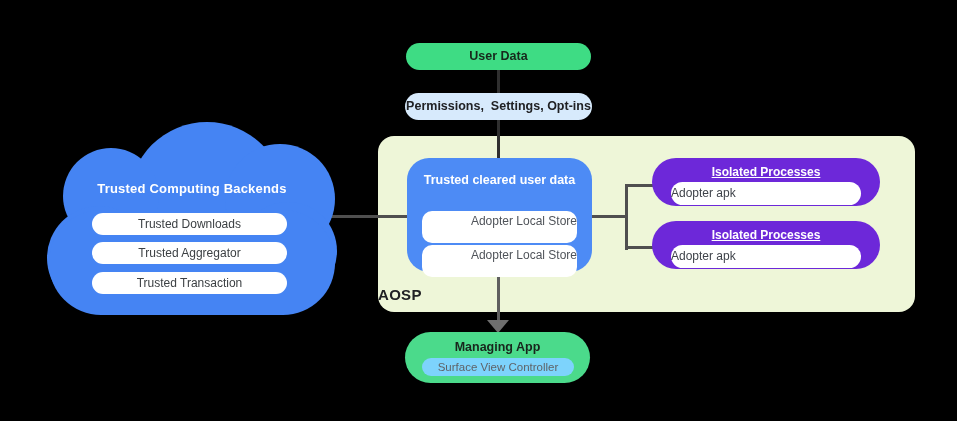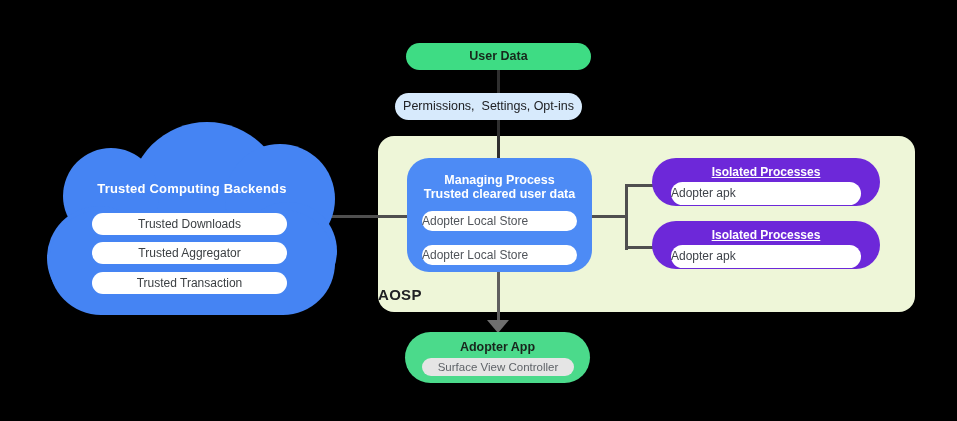--- a/index.html
+++ b/index.html
@@ -33,23 +33,23 @@
   }
 
   
   .pill-user-data {
     left: 406px; top: 43px; width: 185px; height: 27px;
     background: #3edc84; border-radius: 14px;
     color: #17281c; font-weight: bold; font-size: 12.5px;
     line-height: 27px; text-align: center; z-index: 2;
   }
   .pill-permissions {
-    left: 395px; top: 93px; width: 187px; height: 27px;
+    left: 405px; top: 93px; width: 187px; height: 27px;
     background: #d7eafc; border-radius: 14px;
-    color: #202124; font-weight: normal; font-size: 12.5px;
+    color: #202124; font-weight: bold; font-size: 12.5px;
     line-height: 27px; text-align: center; white-space: pre; z-index: 2;
   }
 
   
   .aosp-box {
     left: 378px; top: 136px; width: 537px; height: 176px;
     background: #eef6d8; border-radius: 16px; z-index: 1;
   }
   .aosp-label {
     left: 378px; top: 286px; width: 537px;
@@ -61,23 +61,23 @@
   .managing-box {
     left: 407px; top: 158px; width: 185px; height: 114px;
     background: #4d8bf5; border-radius: 22px; z-index: 3;
   }
   .managing-title {
     position: absolute; left: 0; right: 0; top: 15px;
     text-align: center; color: #fff; font-weight: bold; font-size: 12.5px;
     line-height: 14px;
   }
   .managing-pill {
-    position: absolute; left: 15px; width: 155px; height: 20px;
+    position: absolute; left: 15px; width: 155px; height: 32px;
     background: #fff; border-radius: 10px;
-    color: #50545a; font-size: 12px; line-height: 20px; text-align: left;
+    color: #50545a; font-size: 12px; line-height: 20px; text-align: right;
   }
 
   
   .iso-box {
     left: 652px; width: 228px; height: 48px;
     background: #6d28d9; border-radius: 27px; z-index: 3;
   }
   .iso-title {
     position: absolute; left: 0; right: 0; top: 7px;
     text-align: center; color: #fff; font-weight: bold; font-size: 12px;
@@ -93,21 +93,21 @@
   .adopter-box {
     left: 405px; top: 332px; width: 185px; height: 51px;
     background: #4bda8b; border-radius: 26px; z-index: 2;
   }
   .adopter-title {
     position: absolute; left: 0; right: 0; top: 8px;
     text-align: center; color: #18251c; font-weight: bold; font-size: 12.5px;
   }
   .adopter-pill {
     position: absolute; left: 17px; width: 152px; height: 18px; top: 26px;
-    background: #e5e5e5; border-radius: 9px;
+    background: #7dd3fc; border-radius: 9px;
     color: #5f6368; font-size: 11.5px; line-height: 18px; text-align: center;
   }
 
   
   .line { background: #4f4f4f; z-index: 2; }
   .line-dark { background: #2f2f2f; }
   .arrow-down {
     width: 0; height: 0; z-index: 2;
     border-left: 11px solid transparent;
     border-right: 11px solid transparent;
@@ -148,34 +148,33 @@
     <div class="cloud-title">Trusted Computing Backends</div>
     <div class="cloud-pill" style="top:91px;">Trusted Downloads</div>
     <div class="cloud-pill" style="top:120px;">Trusted Aggregator</div>
     <div class="cloud-pill" style="top:150px;">Trusted Transaction</div>
   </div>
 
   <div class="abs pill-permissions">Permissions,  Settings, Opt-ins</div>
 
   <div class="abs managing-box">
     <div class="managing-title">
-      <div>Managing Process</div>
       <div>Trusted cleared user data</div>
     </div>
     <div class="managing-pill" style="top:53px;">Adopter Local Store</div>
     <div class="managing-pill" style="top:87px;">Adopter Local Store</div>
   </div>
 
   <div class="abs iso-box" style="top:158px;">
     <div class="iso-title">Isolated Processes</div>
     <div class="iso-pill">Adopter apk</div>
   </div>
   <div class="abs iso-box" style="top:221px;">
     <div class="iso-title">Isolated Processes</div>
     <div class="iso-pill">Adopter apk</div>
   </div>
 
   <div class="abs adopter-box">
-    <div class="adopter-title">Adopter App</div>
+    <div class="adopter-title">Managing App</div>
     <div class="adopter-pill">Surface View Controller</div>
   </div>
 
 </div>
 
 </body></html>

